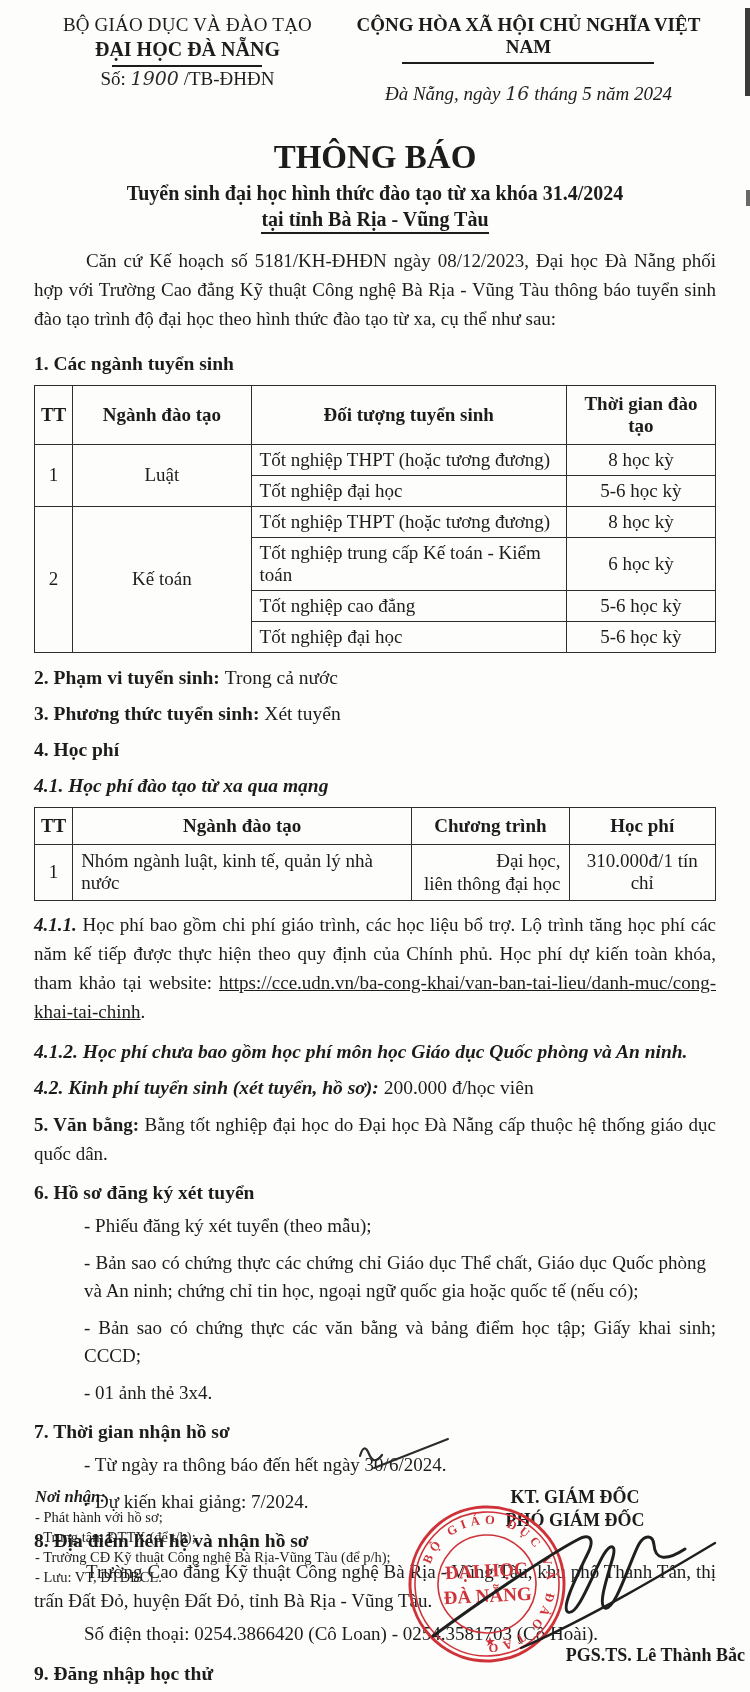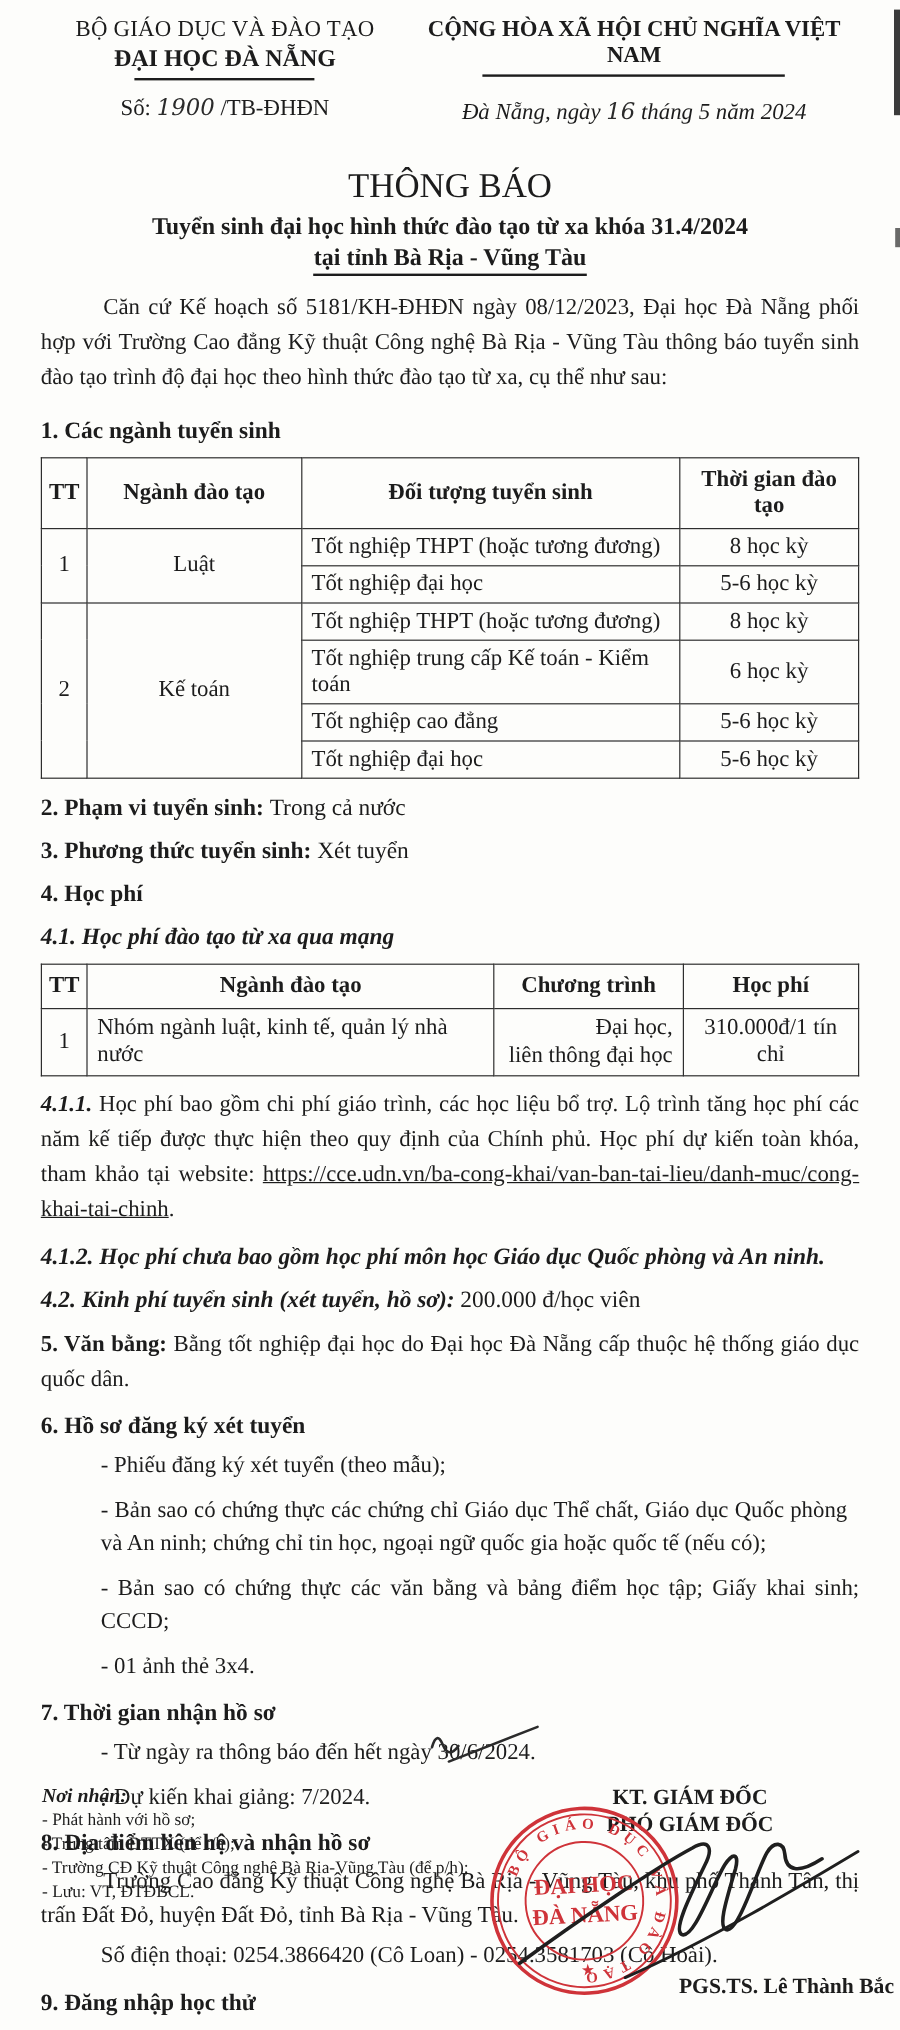--- a/index.html
+++ b/index.html
@@ -9,28 +9,28 @@
     background:#fdfdfb; box-sizing:border-box; padding:14px 34px 0 34px;
   }
   
   .hdr { display:flex; width:100%; }
   .hdr-left { width:45%; text-align:center; }
   .hdr-right { width:55%; text-align:center; }
   .hdr-l1 { font-size:19px; letter-spacing:.2px; }
   .hdr-l2 { font-size:20px; font-weight:bold; margin-top:2px; }
   .hdr-rule-l { width:150px; border-bottom:2px solid #1c1c1c; margin:4px auto 0 auto; }
   .hdr-rule-r { width:252px; border-bottom:2px solid #1c1c1c; margin:4px auto 0 auto; }
-  .so-line { margin-top:12px; font-size:19px; }
+  .so-line { margin-top:0; font-size:19px; }
   .handwrite { font-style:italic; font-family:"DejaVu Serif",serif; color:#2b2b2b; }
   .hdr-r1 { font-size:19px; font-weight:bold; }
   .hdr-r2 { font-size:20px; font-weight:bold; margin-top:3px; }
   .date-line { margin-top:18px; font-size:19px; font-style:italic; }
   
   .title-blk { text-align:center; margin-top:34px; }
-  .title-main { font-size:29px; font-weight:normal; }
+  .title-main { font-size:33px; font-weight:bold; }
   .title-sub1 { font-size:20px; font-weight:bold; margin-top:6px; }
   .title-sub2 { font-size:20px; font-weight:bold; margin-top:3px; }
   .title-sub2 span { border-bottom:2px solid #1c1c1c; padding-bottom:2px; }
   
   .para { font-size:19px; line-height:1.52; text-align:justify; }
   .indent { text-indent:52px; }
   .intro { margin-top:16px; }
   .sec { font-size:19.5px; font-weight:bold; margin-top:14px; }
   .sec-it { font-style:italic; }
   .inline-val { font-weight:normal; }

